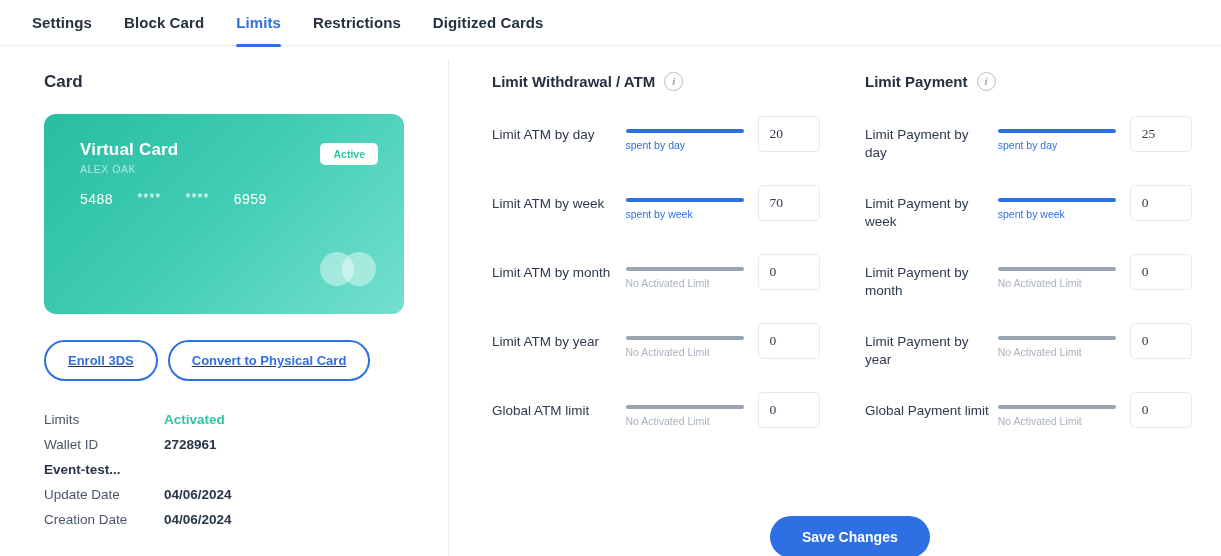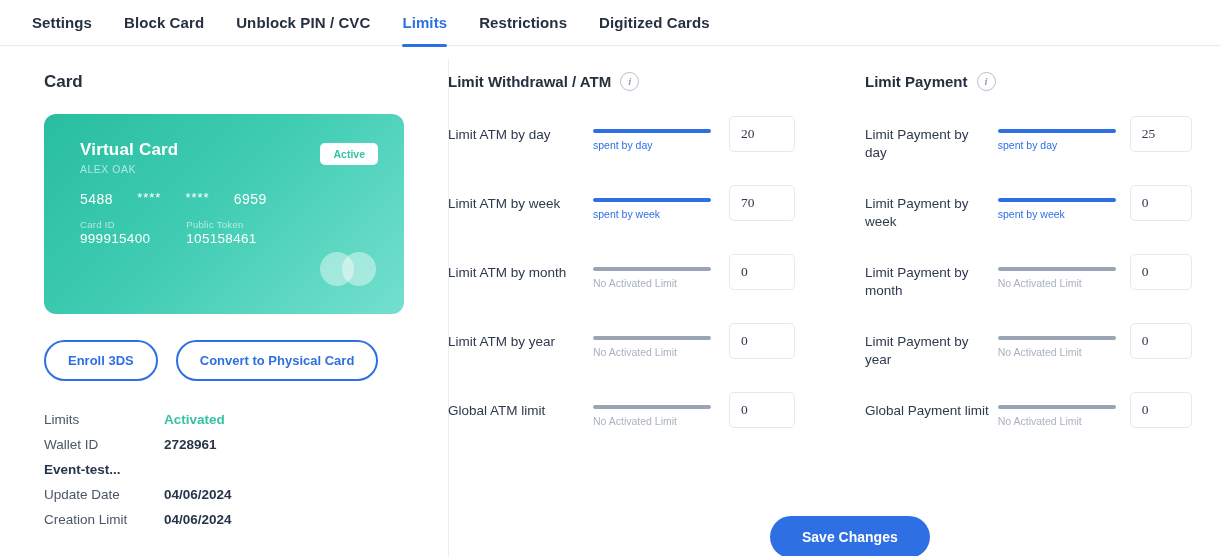--- a/index.html
+++ b/index.html
@@ -163,22 +163,23 @@
     width: 34px;
     height: 34px;
     border-radius: 50%;
     background: rgba(255,255,255,0.42);
   }
   .card-logo span.c1 { left: 0; }
   .card-logo span.c2 { left: 22px; }
 
   .card-actions {
     display: flex;
-    gap: 18px;
+    gap: 10px;
     margin-top: 26px;
+    text-decoration: underline;
   }
   .pill-btn {
     border: 2px solid #2f6fe4;
     color: #2f6fe4;
     background: #ffffff;
     border-radius: 22px;
     font-size: 13px;
     font-weight: bold;
     padding: 11px 22px;
     white-space: nowrap;
@@ -210,20 +211,21 @@
   .right {
     flex: 1;
     display: flex;
     box-sizing: border-box;
     padding: 26px 0 0 0;
     position: relative;
   }
   .limit-col {
     width: 372px;
     box-sizing: border-box;
+    padding-left: 44px;
   }
   .limit-col.second {
     padding-left: 45px;
   }
   .limit-head {
     display: flex;
     align-items: center;
     gap: 9px;
     font-size: 15px;
     font-weight: bold;
@@ -315,21 +317,20 @@
   }
 </style>
 </head>
 <body>
 
 <div class="page">
 
   <div class="tabbar" id="tabbar">
       <div class="tab">Settings</div>
       <div class="tab">Block Card</div>
-      <div class="tab">Unblock PIN / CVC</div>
       <div class="tab active">Limits</div>
       <div class="tab">Restrictions</div>
       <div class="tab">Digitized Cards</div>
     </div>
 
   <div class="content">
     <div class="divider"></div>
 
     <div class="left">
       <div class="section-title">Card</div>
@@ -337,30 +338,20 @@
       <div class="card">
         <div class="badge">Active</div>
         <div class="card-title">Virtual Card</div>
         <div class="card-holder">ALEX OAK</div>
         <div class="card-number">
           <span>5488</span>
           <span class="mask">****</span>
           <span class="mask">****</span>
           <span>6959</span>
         </div>
-        <div class="card-row">
-          <div>
-            <div class="card-field-label">Card ID</div>
-            <div class="card-field-value">999915400</div>
-          </div>
-          <div>
-            <div class="card-field-label">Public Token</div>
-            <div class="card-field-value">105158461</div>
-          </div>
-        </div>
         <div class="card-logo">
           <span class="c1"></span>
             <span class="c2"></span>
         </div>
       </div>
 
       <div class="card-actions">
         <button class="pill-btn">Enroll 3DS</button>
         <button class="pill-btn">Convert to Physical Card</button>
       </div>
@@ -375,21 +366,21 @@
             <div class="info-val">2728961</div>
           </div>
           <div class="info-row">
             <div class="info-val">Event-test...</div>
           </div>
           <div class="info-row">
             <div class="info-key">Update Date</div>
             <div class="info-val">04/06/2024</div>
           </div>
           <div class="info-row">
-            <div class="info-key">Creation Limit</div>
+            <div class="info-key">Creation Date</div>
             <div class="info-val">04/06/2024</div>
           </div>
         </div>
     </div>
 
     <div class="right">
       <div class="limit-col">
         <div class="limit-head">
           <span>Limit Withdrawal / ATM</span>
           <span class="info-icon">i</span>

